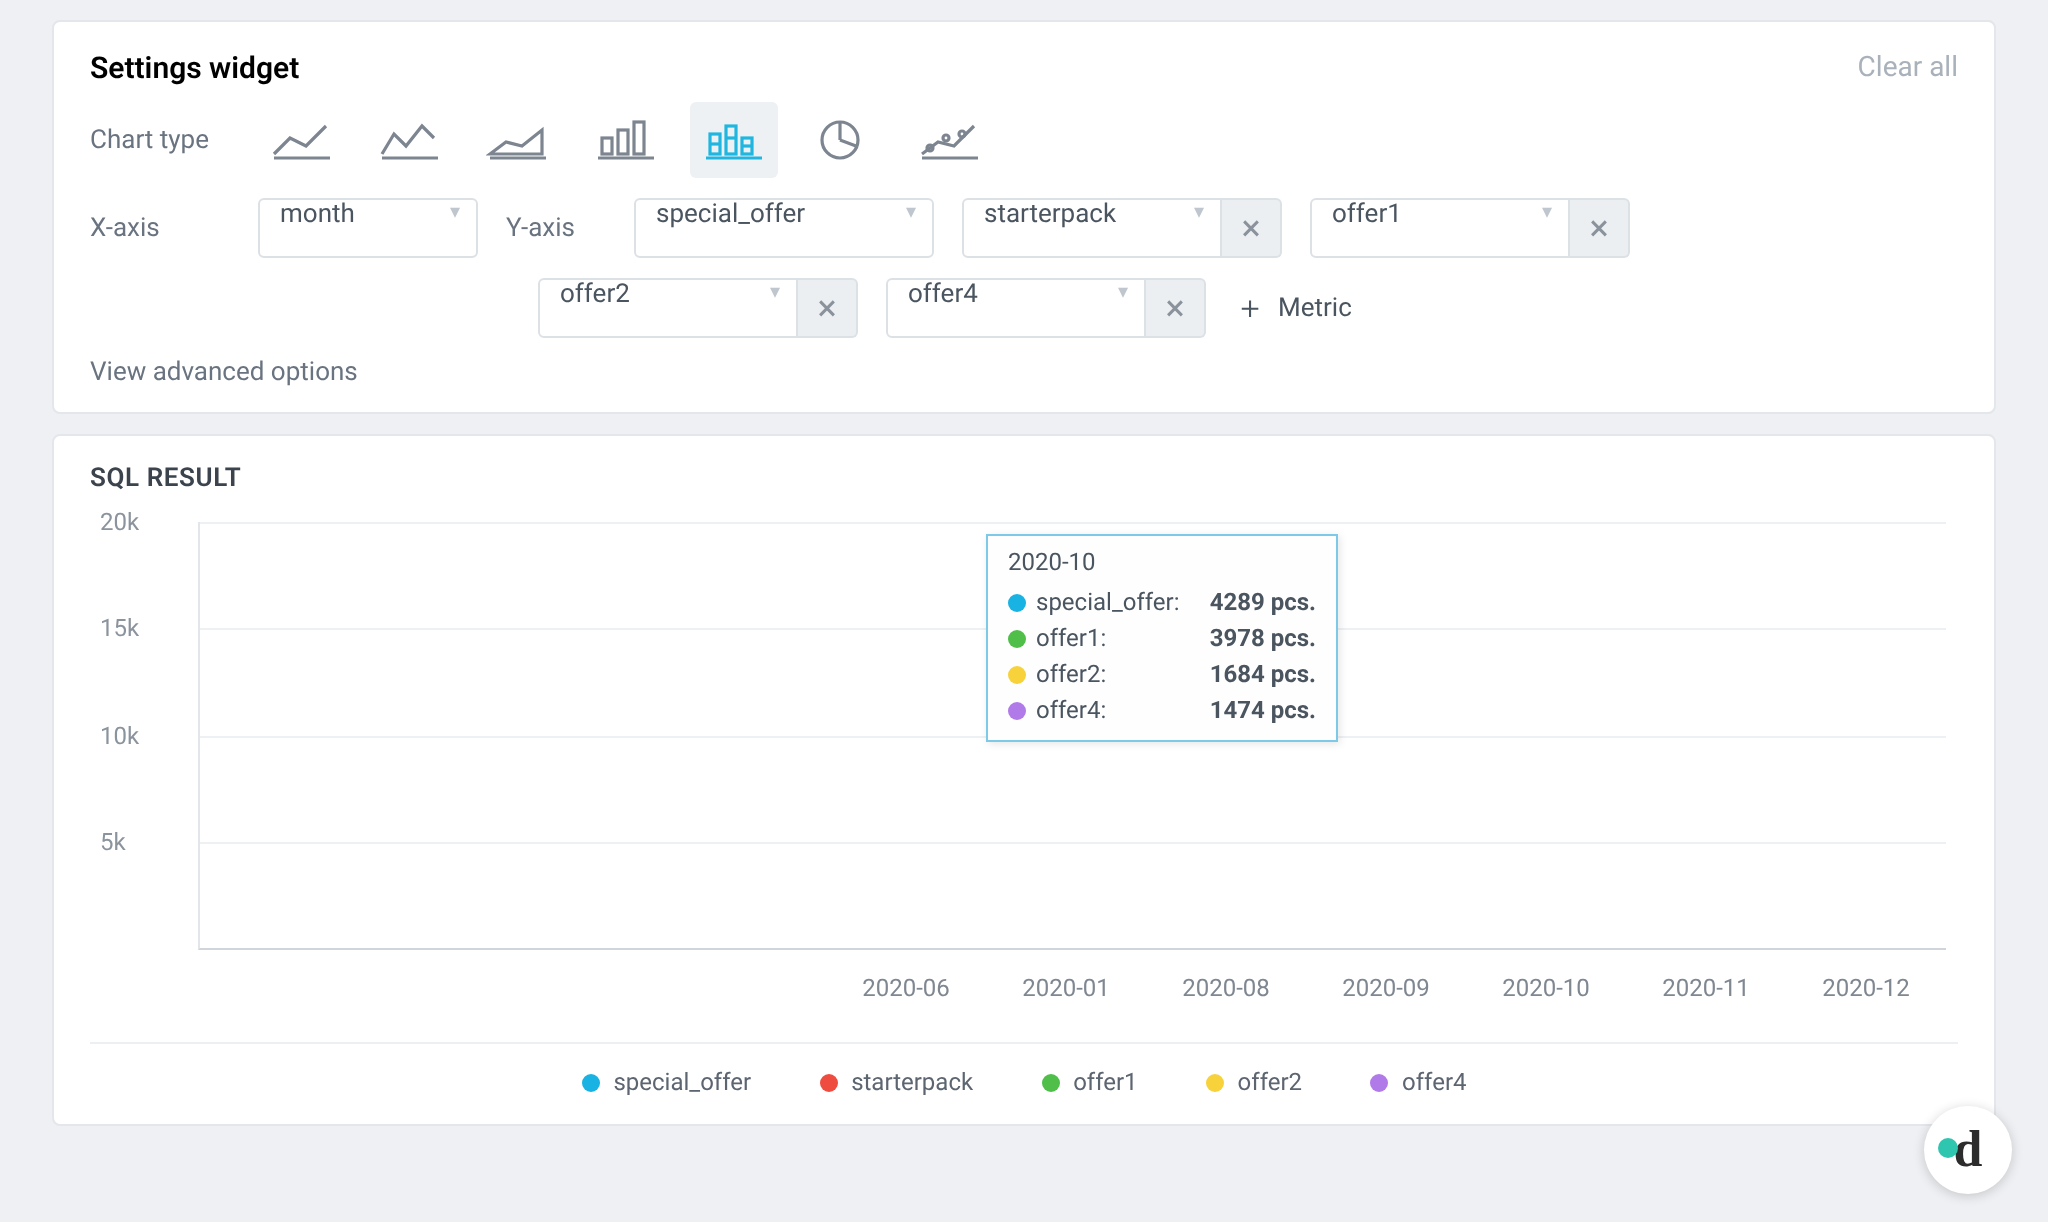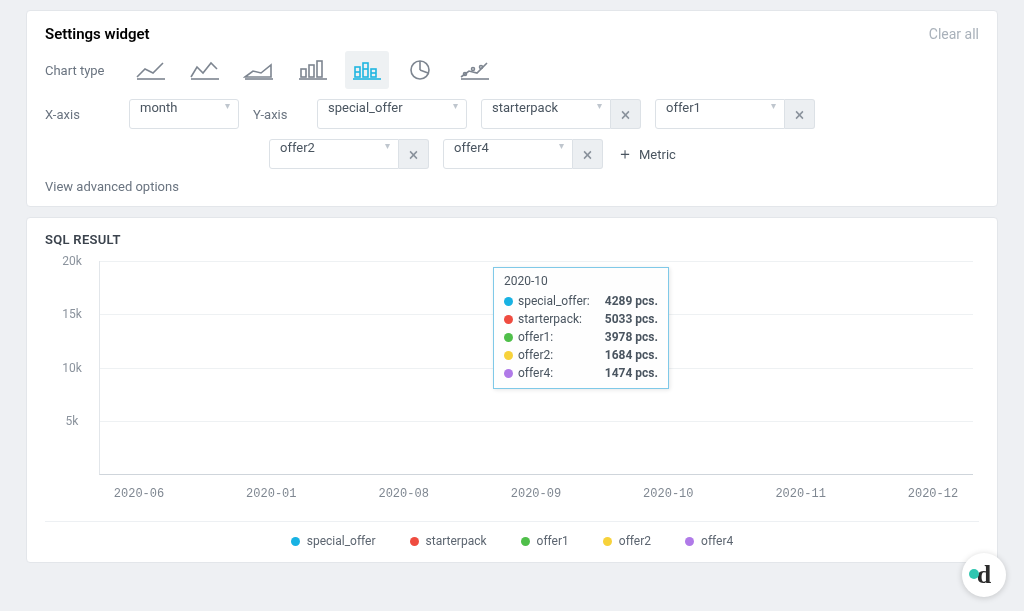--- a/index.html
+++ b/index.html
@@ -66,34 +66,34 @@
   .chart-wrap { position: relative; height: 250px; }
   .plot-area {
     position: absolute; left: 54px; right: 6px; top: 4px; bottom: 32px;
     border-bottom: 1px solid #cfd5db; border-left: 1px solid #e2e6ea;
   }
   .grid-line {
     position: absolute; left: 0; right: 0; height: 0;
     border-top: 1px solid #eef1f3;
   }
   .y-tick {
-    position: absolute; left: -50px; width: 44px; text-align: center;
+    position: absolute; left: -50px; width: 44px; text-align: left;
     transform: translateY(-50%); color: #8b939d; font-size: 12px;
   }
   .bars { position: absolute; inset: 0; display: flex; justify-content: space-around; align-items: flex-end; }
   .bar-col { width: 80px; display: flex; flex-direction: column; align-items: stretch; position: relative; }
   .bar-col.highlight { filter: brightness(1.08); }
   .bar-col.highlight .seg-offer1 { background: #7ed655; }
   .seg { width: 100%; }
   .seg-special_offer { background: #18b2e3; }
   .seg-starterpack { background: #ef4c40; }
   .seg-offer1 { background: #4fbf4a; }
   .seg-offer2 { background: #f7d23b; }
   .seg-offer4 { background: #b07ae8; }
-  .x-labels { position: absolute; left: 54px; right: 6px; bottom: 6px; display: flex; justify-content: space-between; font-family: Liberation Mono, monospace; }
+  .x-labels { position: absolute; left: 54px; right: 6px; bottom: 6px; display: flex; justify-content: flex-end; }
   .x-lab { width: 80px; text-align: center; color: #7f8791; font-size: 12px; }
 
   .tooltip {
     position: absolute; background: #fefefe; border: 1px solid #7fc9e8;
     padding: 6px 10px; font-size: 12px; color: #4a5560;
     box-shadow: 1px 1px 4px rgba(0,0,0,0.1);
     min-width: 176px;
     pointer-events: none;
   }
   .tooltip .tt-title { margin-bottom: 4px; color: #4a5560; }
@@ -312,24 +312,20 @@
       </div>
 
     <div class="tooltip" id="tooltip" style="left: 448px; top: 10px;">
       <div class="tt-title">2020-10</div>
       <div id="tt-rows">
           <div class="tt-row">
             <span class="tt-key"><span class="dot" style="background:#18b2e3"></span>special_offer:</span>
             <b>4289 pcs.</b>
           </div>
           <div class="tt-row">
-            <span class="tt-key"><span class="dot" style="background:#ef4c40"></span>starterpack:</span>
-            <b>5033 pcs.</b>
-          </div>
-          <div class="tt-row">
             <span class="tt-key"><span class="dot" style="background:#4fbf4a"></span>offer1:</span>
             <b>3978 pcs.</b>
           </div>
           <div class="tt-row">
             <span class="tt-key"><span class="dot" style="background:#f7d23b"></span>offer2:</span>
             <b>1684 pcs.</b>
           </div>
           <div class="tt-row">
             <span class="tt-key"><span class="dot" style="background:#b07ae8"></span>offer4:</span>
             <b>1474 pcs.</b>

